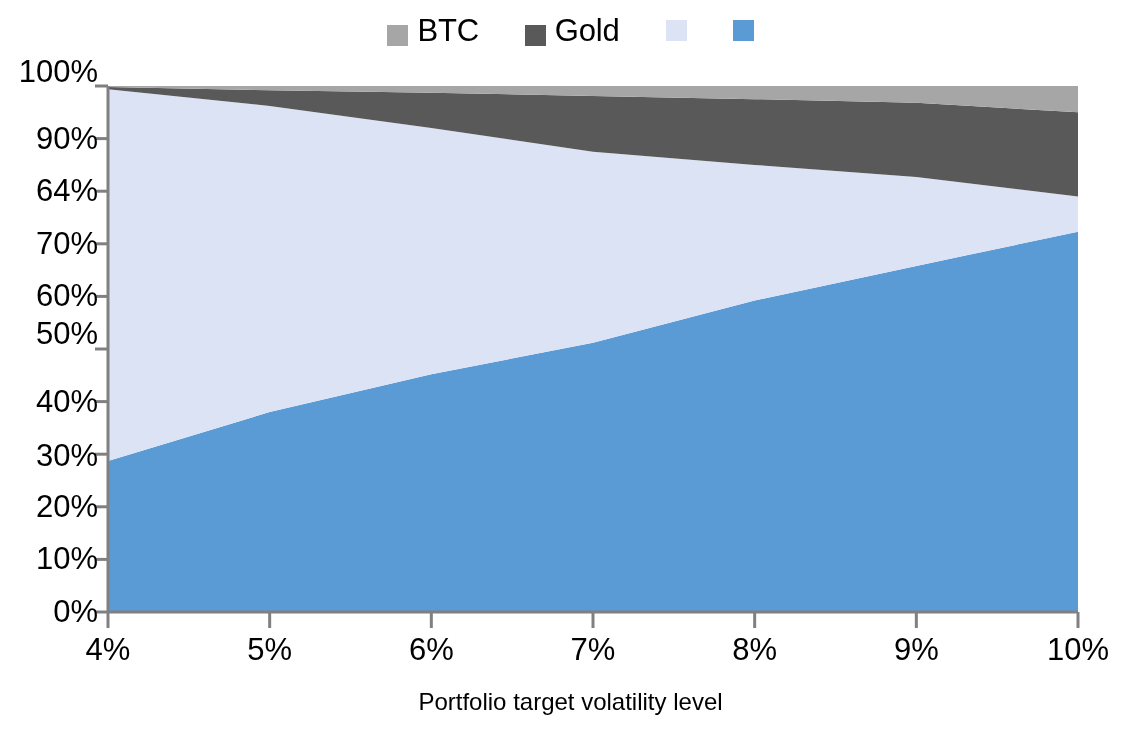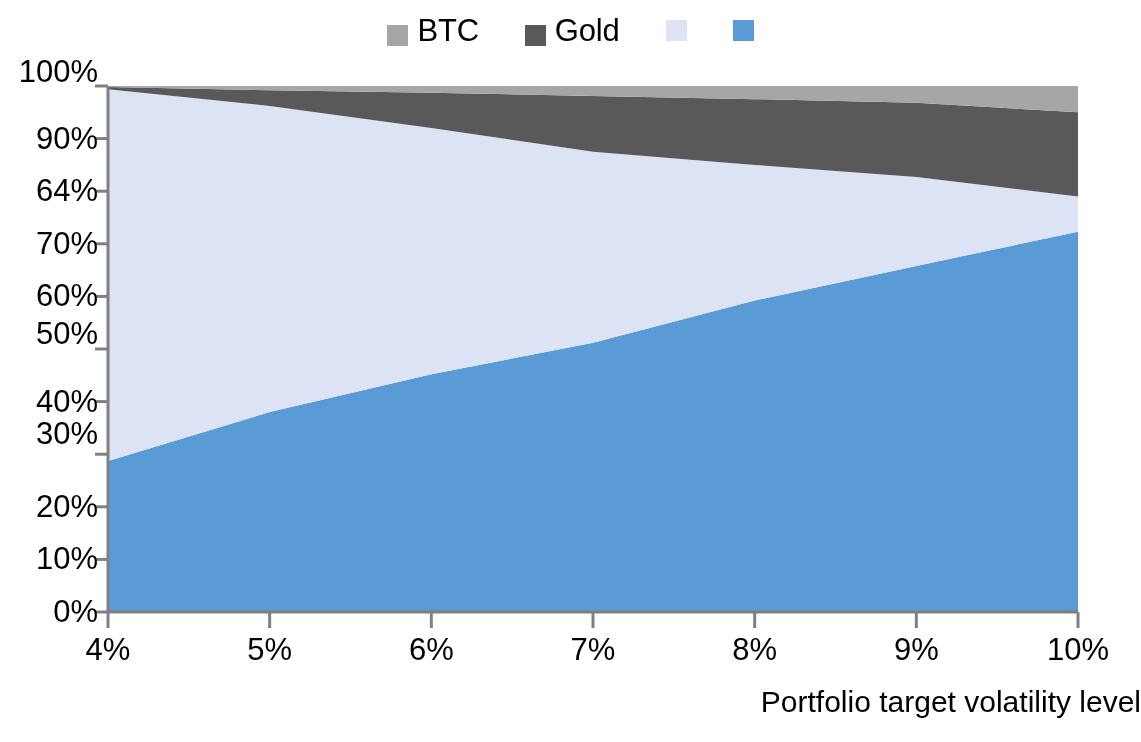--- a/index.html
+++ b/index.html
@@ -103,22 +103,22 @@
     top: 0;
     width: 1141px;
     height: 742px;
   }
 
   #x-axis-title {
     position: absolute;
     left: 0;
     top: 687px;
     width: 1141px;
-    text-align: right;
-    font-size: 30px;
+    text-align: center;
+    font-size: 24px;
     line-height: 30px;
     color: #000000;
   }
 </style>
 </head>
 <body>
 
 <div id="chart-root">
 
   <div id="legend">
@@ -164,21 +164,21 @@
         <line x1="754.6666666666666" y1="612" x2="754.6666666666666" y2="628" stroke="#808080" stroke-width="3"></line>
         <line x1="916.3333333333334" y1="612" x2="916.3333333333334" y2="628" stroke="#808080" stroke-width="3"></line>
         <line x1="1078" y1="612" x2="1078" y2="628" stroke="#808080" stroke-width="3"></line>
       </svg>
   </div>
 
   <div id="y-axis-labels">
       <div class="ytick-label" style="top: 596px;">0%</div>
       <div class="ytick-label" style="top: 543.4px;">10%</div>
       <div class="ytick-label" style="top: 490.8px;">20%</div>
-      <div class="ytick-label" style="top: 418px; margin-left: 41px;">30%</div>
+      <div class="ytick-label" style="top: 440px; margin-left: 41px;">30%</div>
       <div class="ytick-label" style="top: 385.6px;">40%</div>
       <div class="ytick-label" style="top: 318px;">50%</div>
       <div class="ytick-label" style="top: 280.4px;">60%</div>
       <div class="ytick-label" style="top: 227.8px; text-align: right;">70%</div>
       <div class="ytick-label" style="top: 175.2px;">64%</div>
       <div class="ytick-label" style="top: 122.6px; margin-left: 32px;">90%</div>
       <div class="ytick-label" style="top: 56px;">100%</div>
     </div>
 
   <div id="x-axis-labels">

